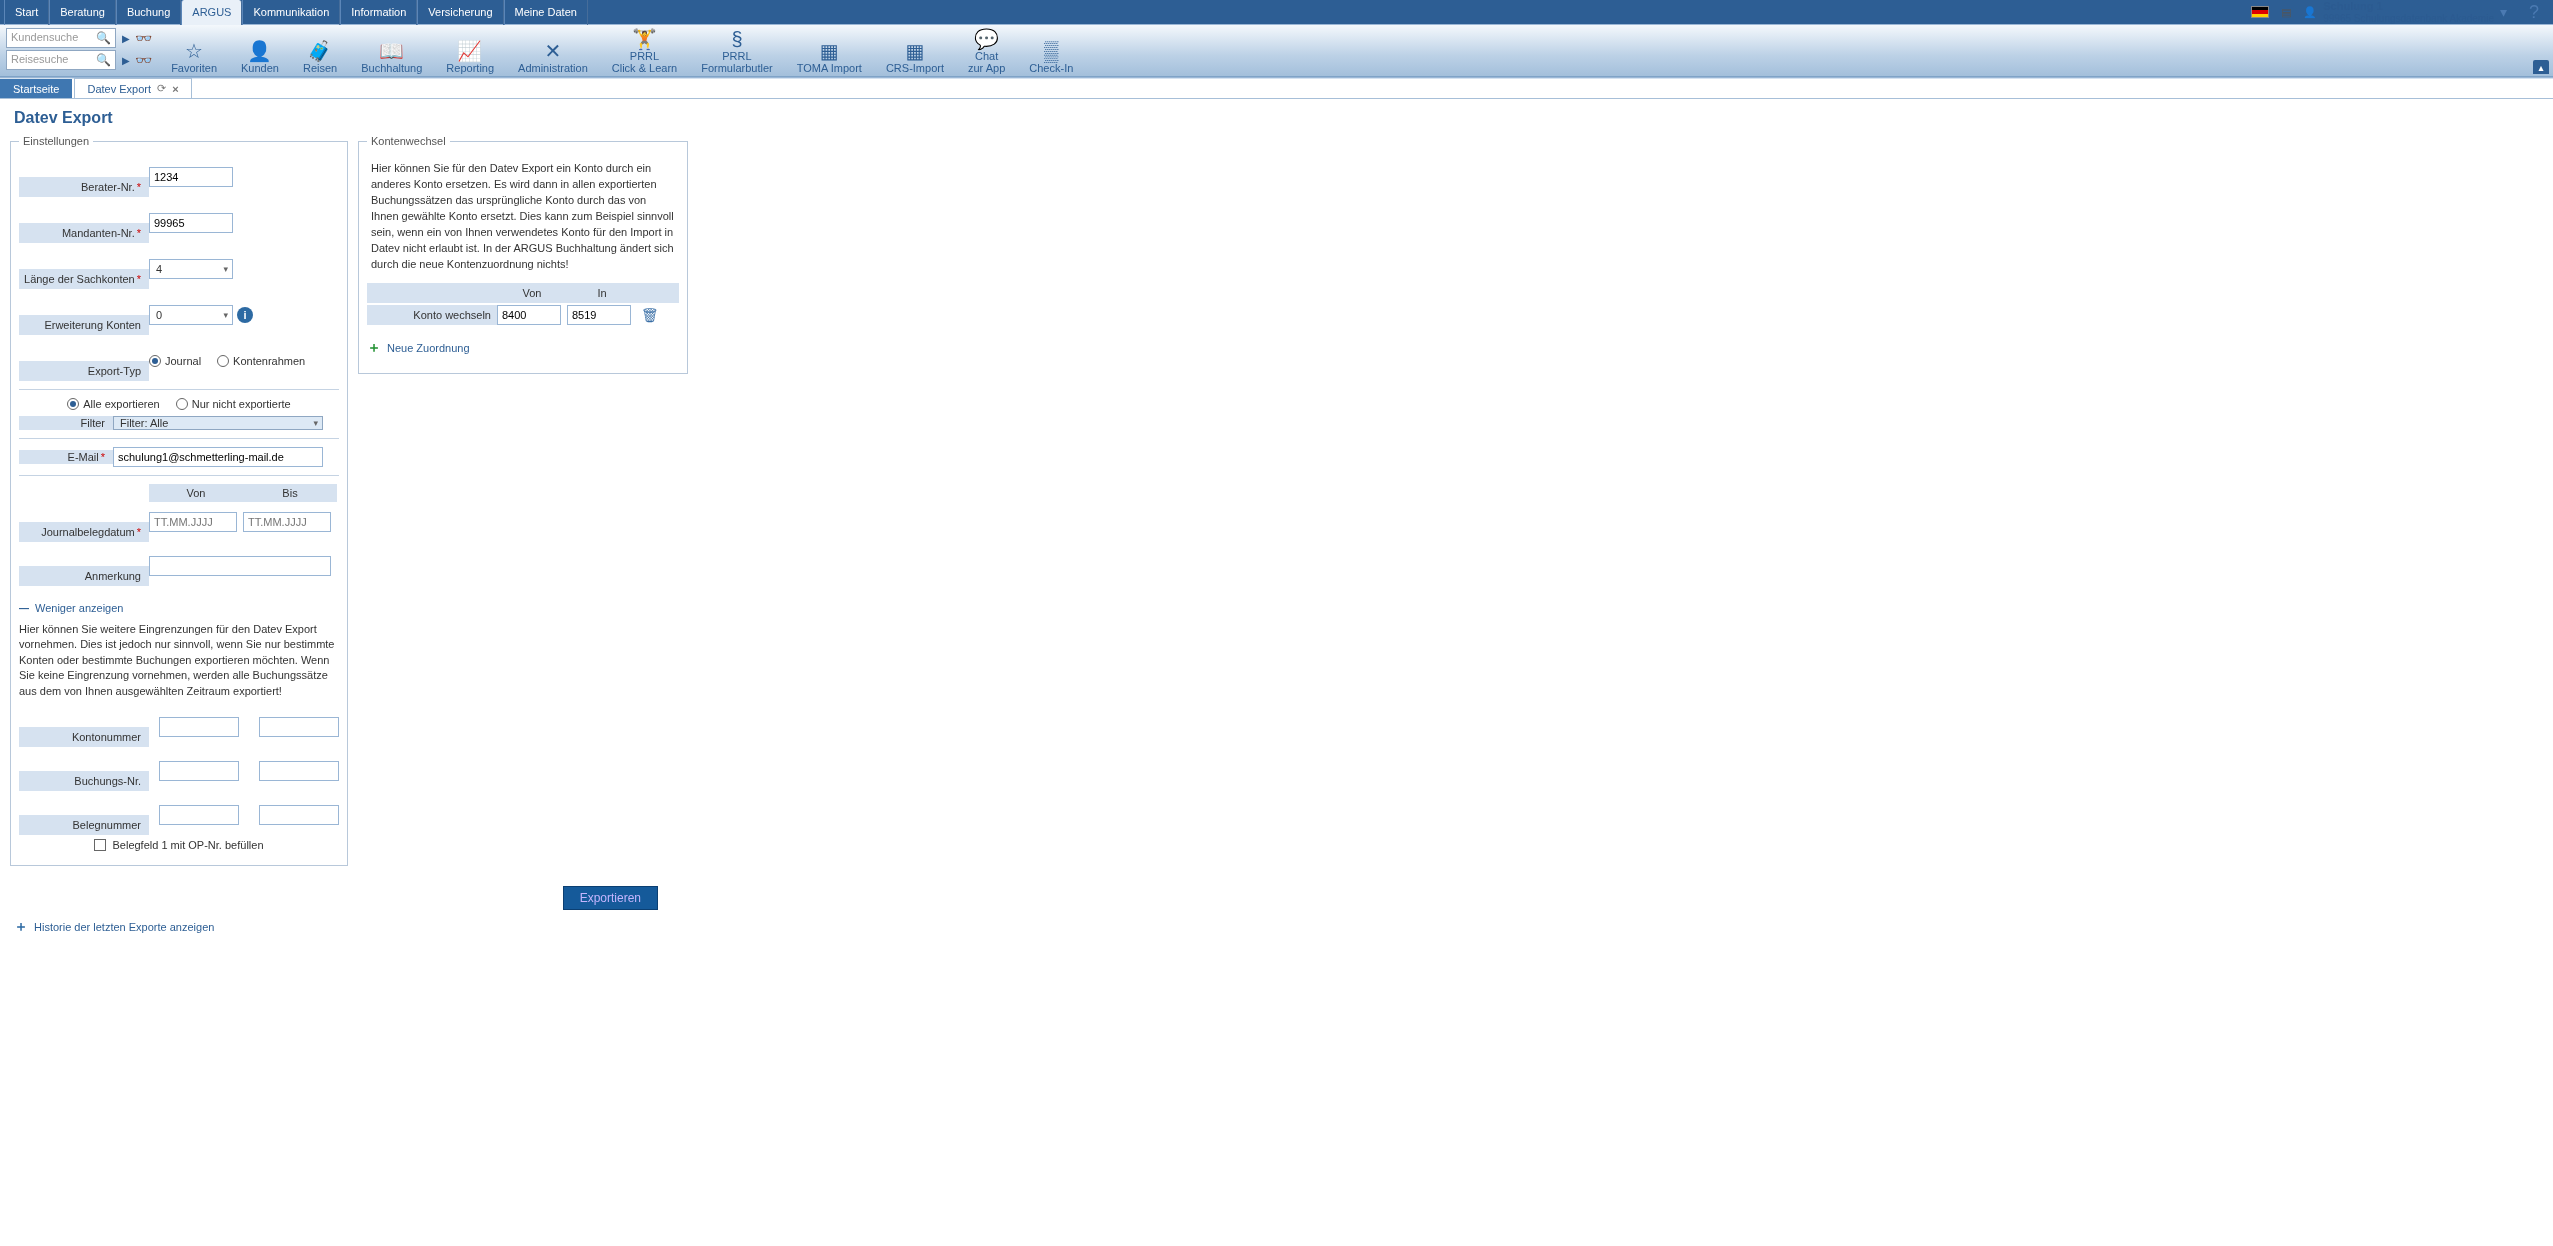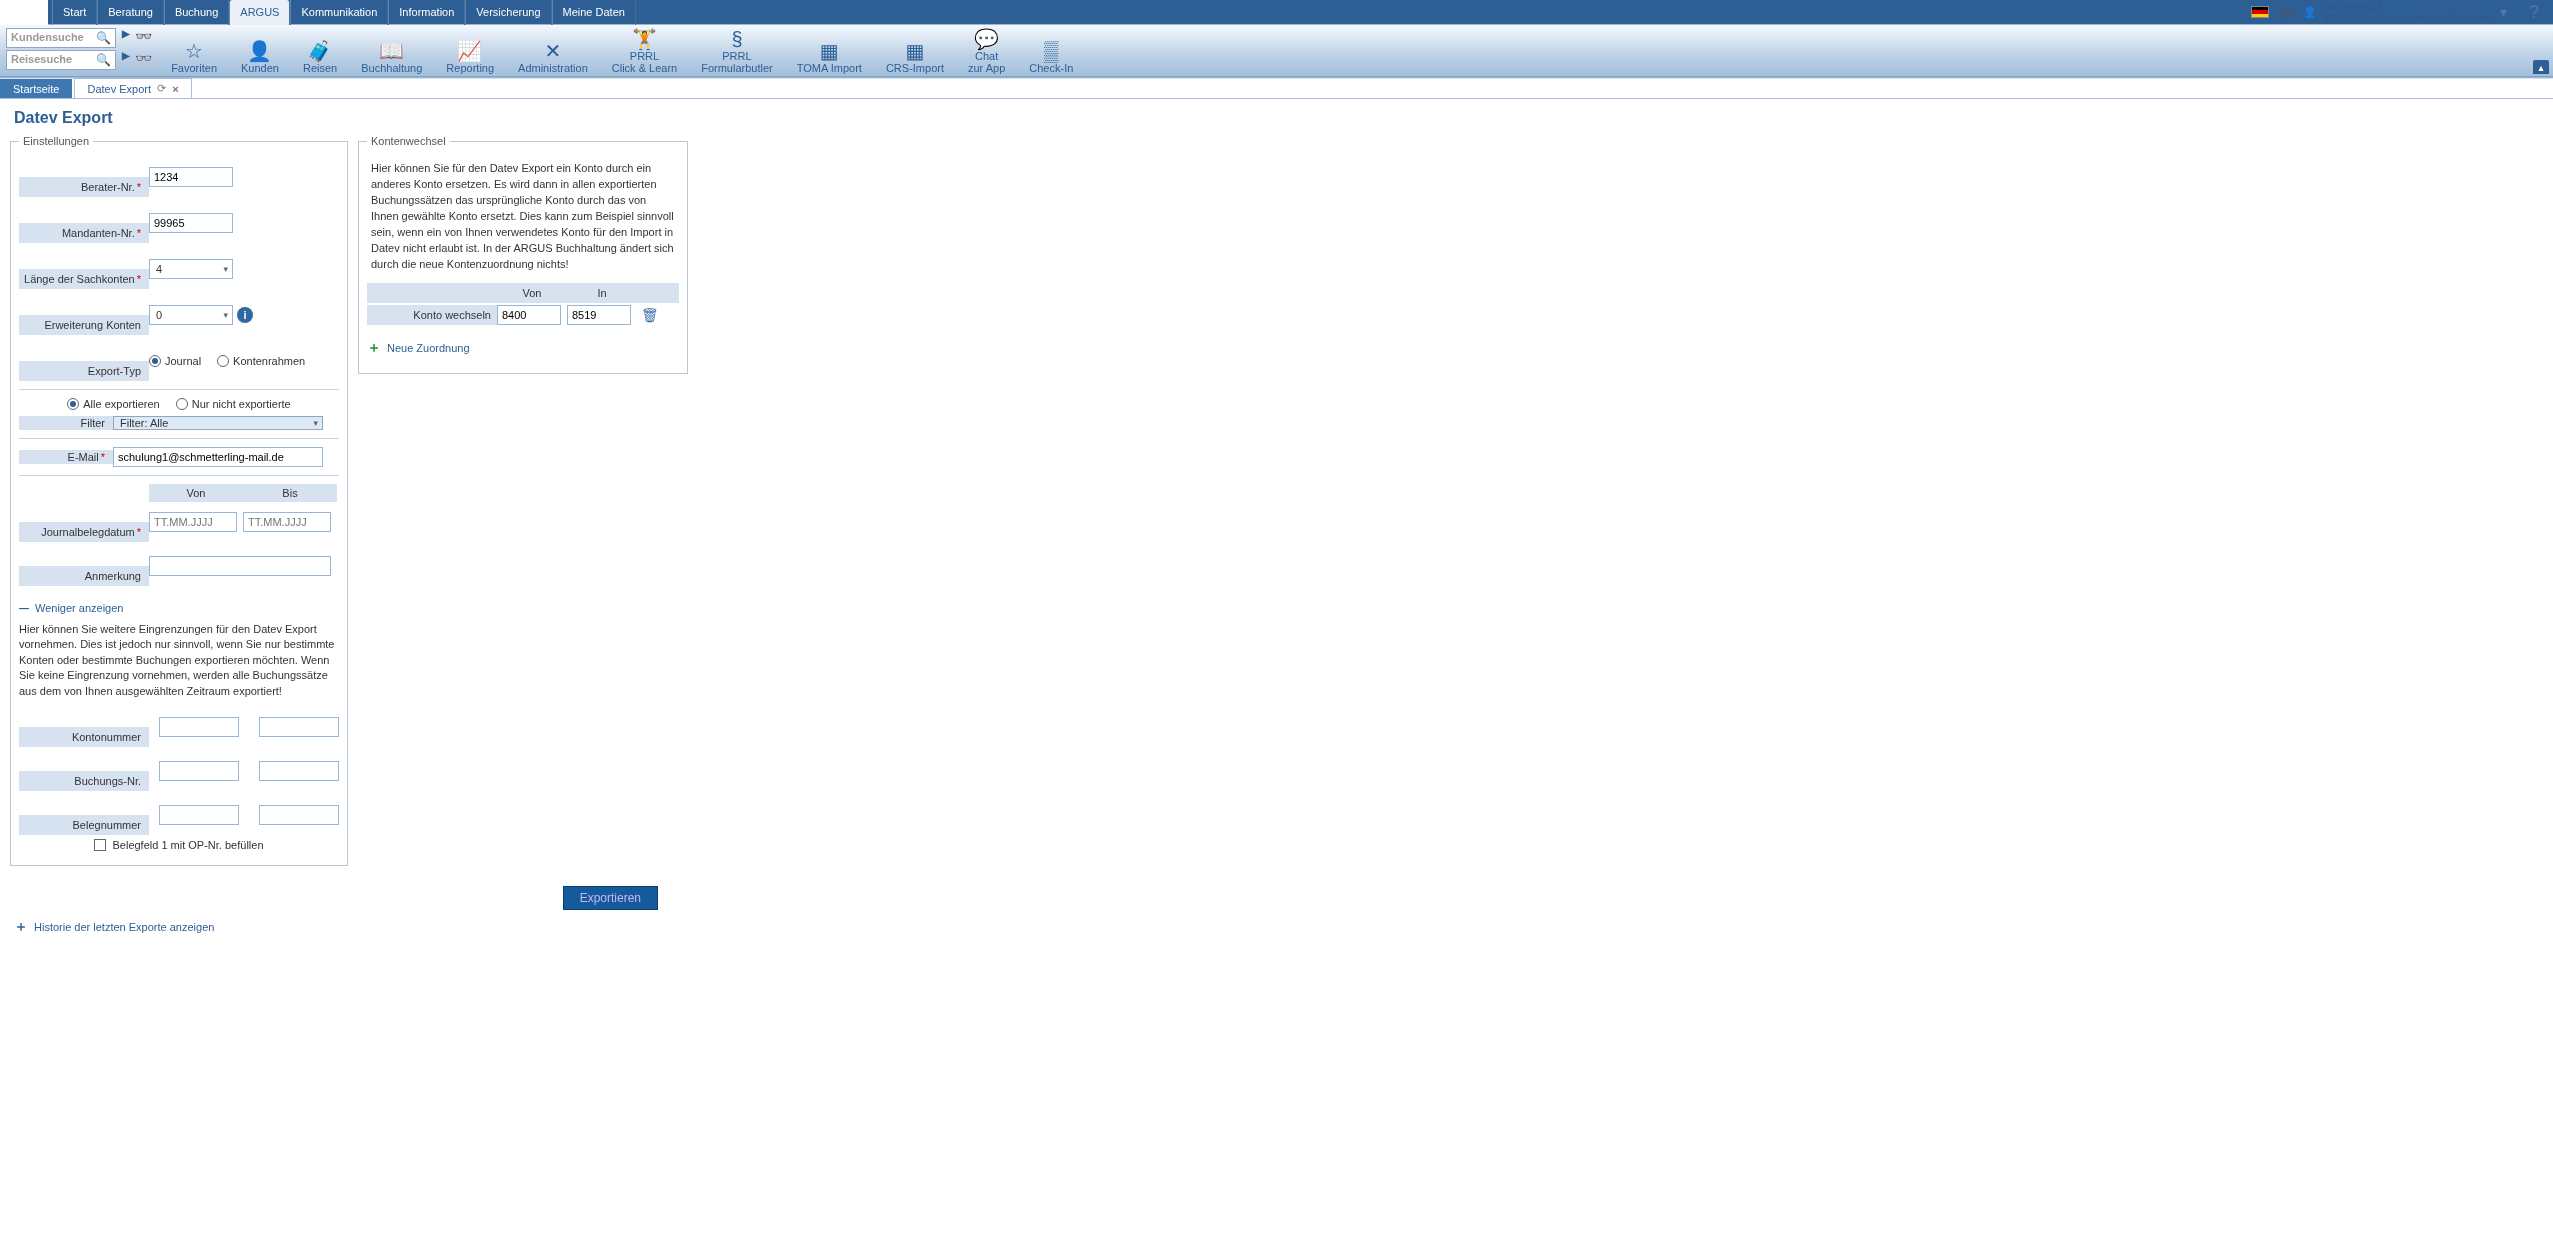--- a/index.html
+++ b/index.html
@@ -1,28 +1,28 @@
 <!DOCTYPE html>
 <html><head>
 <meta charset="utf-8">
 <style>
 * { box-sizing: border-box; margin: 0; padding: 0; font-family: Arial, Helvetica, sans-serif; font-size: 11px; }
 body { background: #fff; color: #333; width: 2553px; }
-.top-tabs { background: #2d5e94; display: flex; align-items: center; padding: 0 4px; height: 25px; border-bottom: 1px solid #9ab6d5; margin-left: 48px;}
+.top-tabs { background: #2d5e94; display: flex; align-items: center; padding: 0 4px; height: 25px; border-bottom: 1px solid #9ab6d5;}
 .top-tab { color: #fff; padding: 4px 10px; cursor: pointer; border-right:1px solid #466d9a; border-left:1px solid #5b86b8; height:25px; display:flex; align-items:center;}
 .top-tab.active { background: #e9f0f8; color: #2d5e94; border-radius: 3px 3px 0 0;}
 .top-right { margin-left: auto; display: flex; align-items:center; gap: 12px; }
 .flag-de { display:inline-block; width:18px; height:12px; background: linear-gradient(to bottom, #000 33%, #dd0000 33%, #dd0000 66%, #ffce00 66%); border:1px solid #888;}
 .user-block { display:flex; align-items:center; gap:6px; color:#2c5b91; }
 .user-lines { line-height: 1.1; }
 .chev-down { color:#4b7ab2; font-size:14px; }
 .help { color:#4b7ab2; font-size:18px; padding:0 10px;}
 .ribbon { background: linear-gradient(to bottom, #f4f8fc 0%, #bcd1e6 60%, #a3bfdb 100%); height: 52px; display: flex; align-items: stretch; border-bottom: 1px solid #7fa3c7; position:relative;}
 .search-stack { display:flex; flex-direction:column; gap:2px; padding:3px 6px; }
-.search-row { display:flex; align-items:flex-start; gap:4px;font-weight:bold;}
+.search-row { display:flex; align-items:center; gap:4px;}
 .search-input { border:1px solid #8fa7c2; background:#fff; padding:2px 18px 2px 4px; height:20px; width:110px; position:relative; color:#666;}
 .mag { color:#2d5e94; font-size:12px; }
 .tri-right { color:#2d5e94; font-size:10px; padding:0 2px;}
 .bino { color:#2d5e94; font-size:14px; }
 .ribbon-items { display:flex; align-items: flex-end; padding-bottom:2px; }
 .rib-item { text-align:center; color:#2d5e94; padding:0 12px; cursor:pointer; display:flex; flex-direction:column; align-items:center; justify-content:flex-end; height:50px; line-height:1.1;}
 .rib-icon { font-size:20px; height:22px; display:flex; align-items:center; justify-content:center; }
 .rib-collapse { position:absolute; right:4px; bottom:2px; width:16px; height:14px; background:#2d5e94; color:#fff; display:flex; align-items:center; justify-content:center; border-radius:2px 2px 0 0; font-size:10px;}
 .page-tabs { background:#fff; border-bottom:1px solid #a7bfd8; height:22px; display:flex; align-items:flex-end; padding-left:0; position:relative; border-top:1px solid #9ab6d5; box-shadow: inset 0 1px 0 #d5e3f1;}
 .page-tab { padding:3px 12px; border:1px solid #a7bfd8; border-bottom:none; margin-right:2px; background:#fff; color:#2d5e94; display:flex; align-items:center; gap:6px;}

